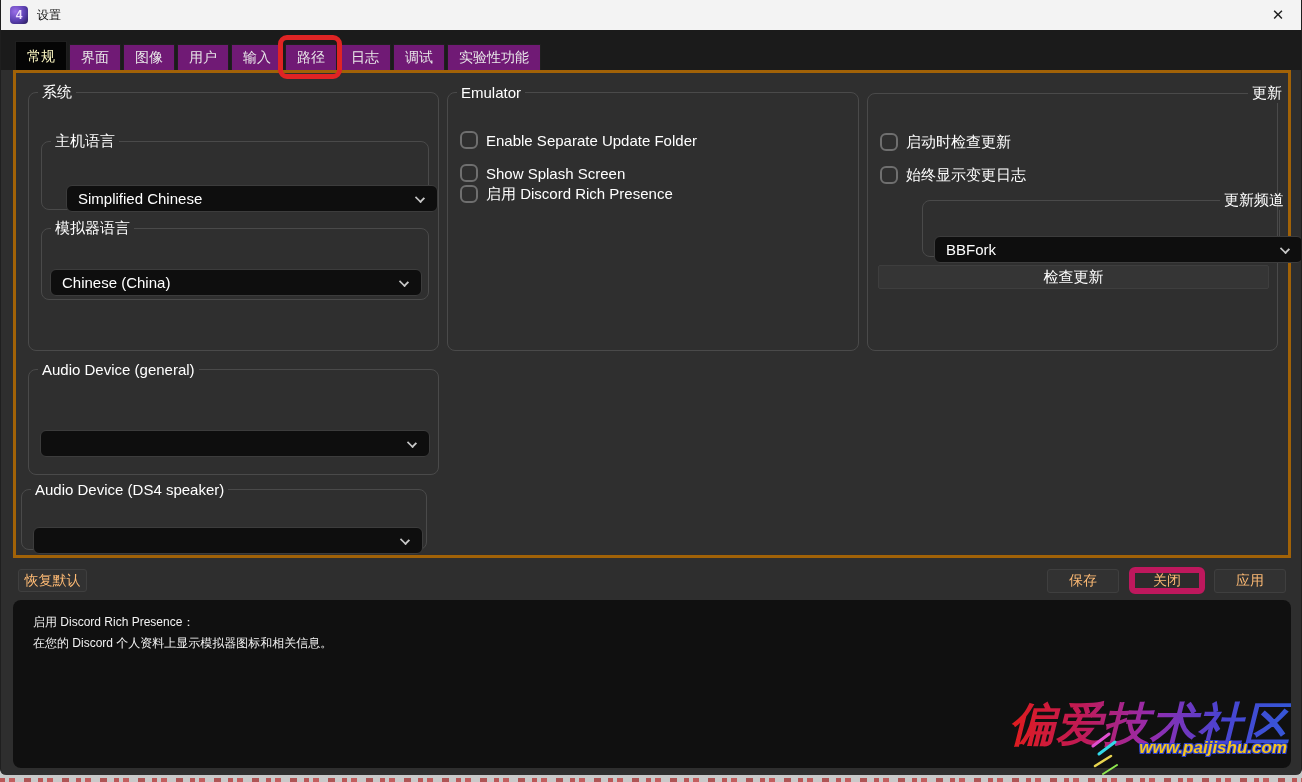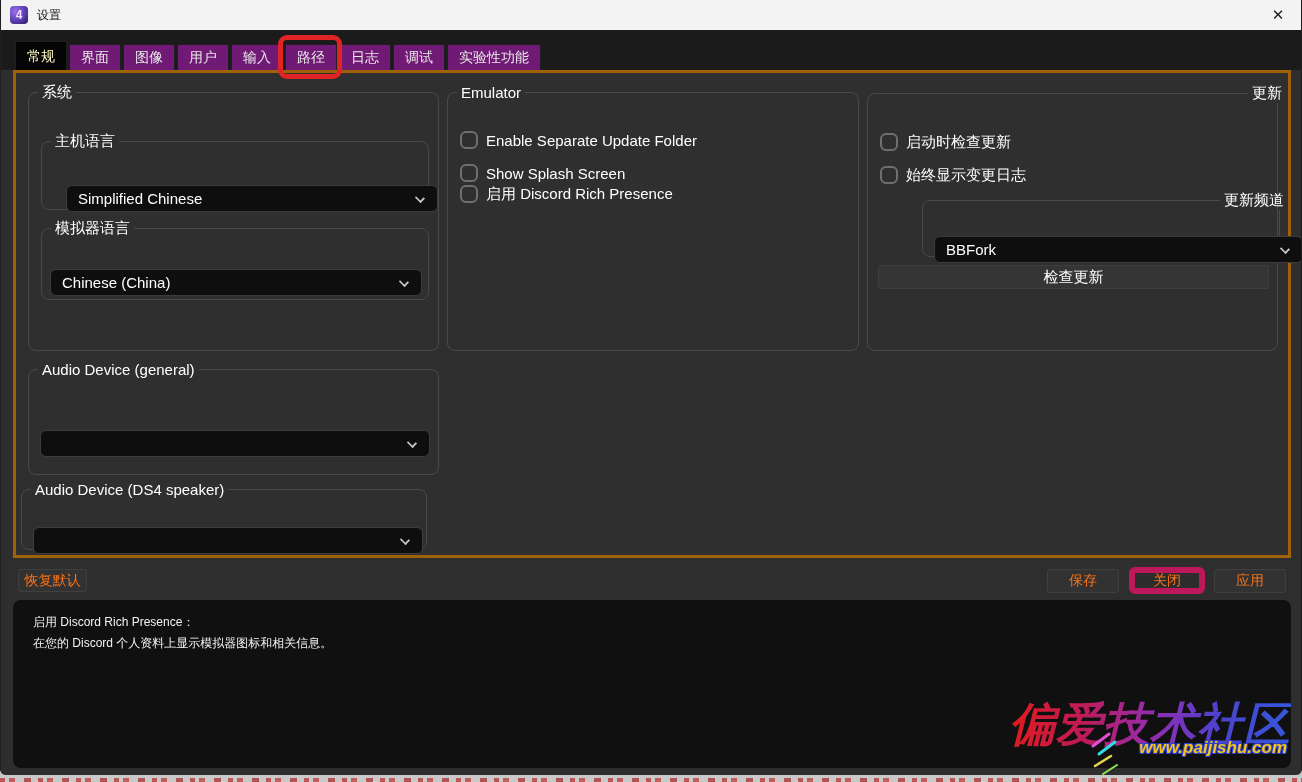--- a/index.html
+++ b/index.html
@@ -109,21 +109,21 @@
   
   .check-updates-btn {
     position:absolute; left:10px; top:162px; width:391px; height:24px;
     background:#353535; border:1px solid #3e3e3e; border-radius:2px;
     color:#fff; font-size:15px; display:flex; align-items:center; justify-content:center;
     cursor:default;
   }
   .footer-btn {
     position:absolute; height:24px;
     background:#323232; border:1px solid #3f3f3f; border-radius:3px;
-    color:#f97316; font-size:14px; display:flex; align-items:center; justify-content:center;
+    color:#fdba74; font-size:14px; display:flex; align-items:center; justify-content:center;
     cursor:default;
   }
   .btn-restore { left:17px;  top:569px; width:69px;  height:23px; }
   .btn-save    { left:1046px; top:569px; width:72px; }
   .btn-close   { left:1128px; top:567px; width:76px; height:27px;
                  border:6px solid #be185d; border-radius:6px; background:#2c2c2c; }
   .btn-apply   { left:1213px; top:569px; width:72px; }
 
   
   .desc {

